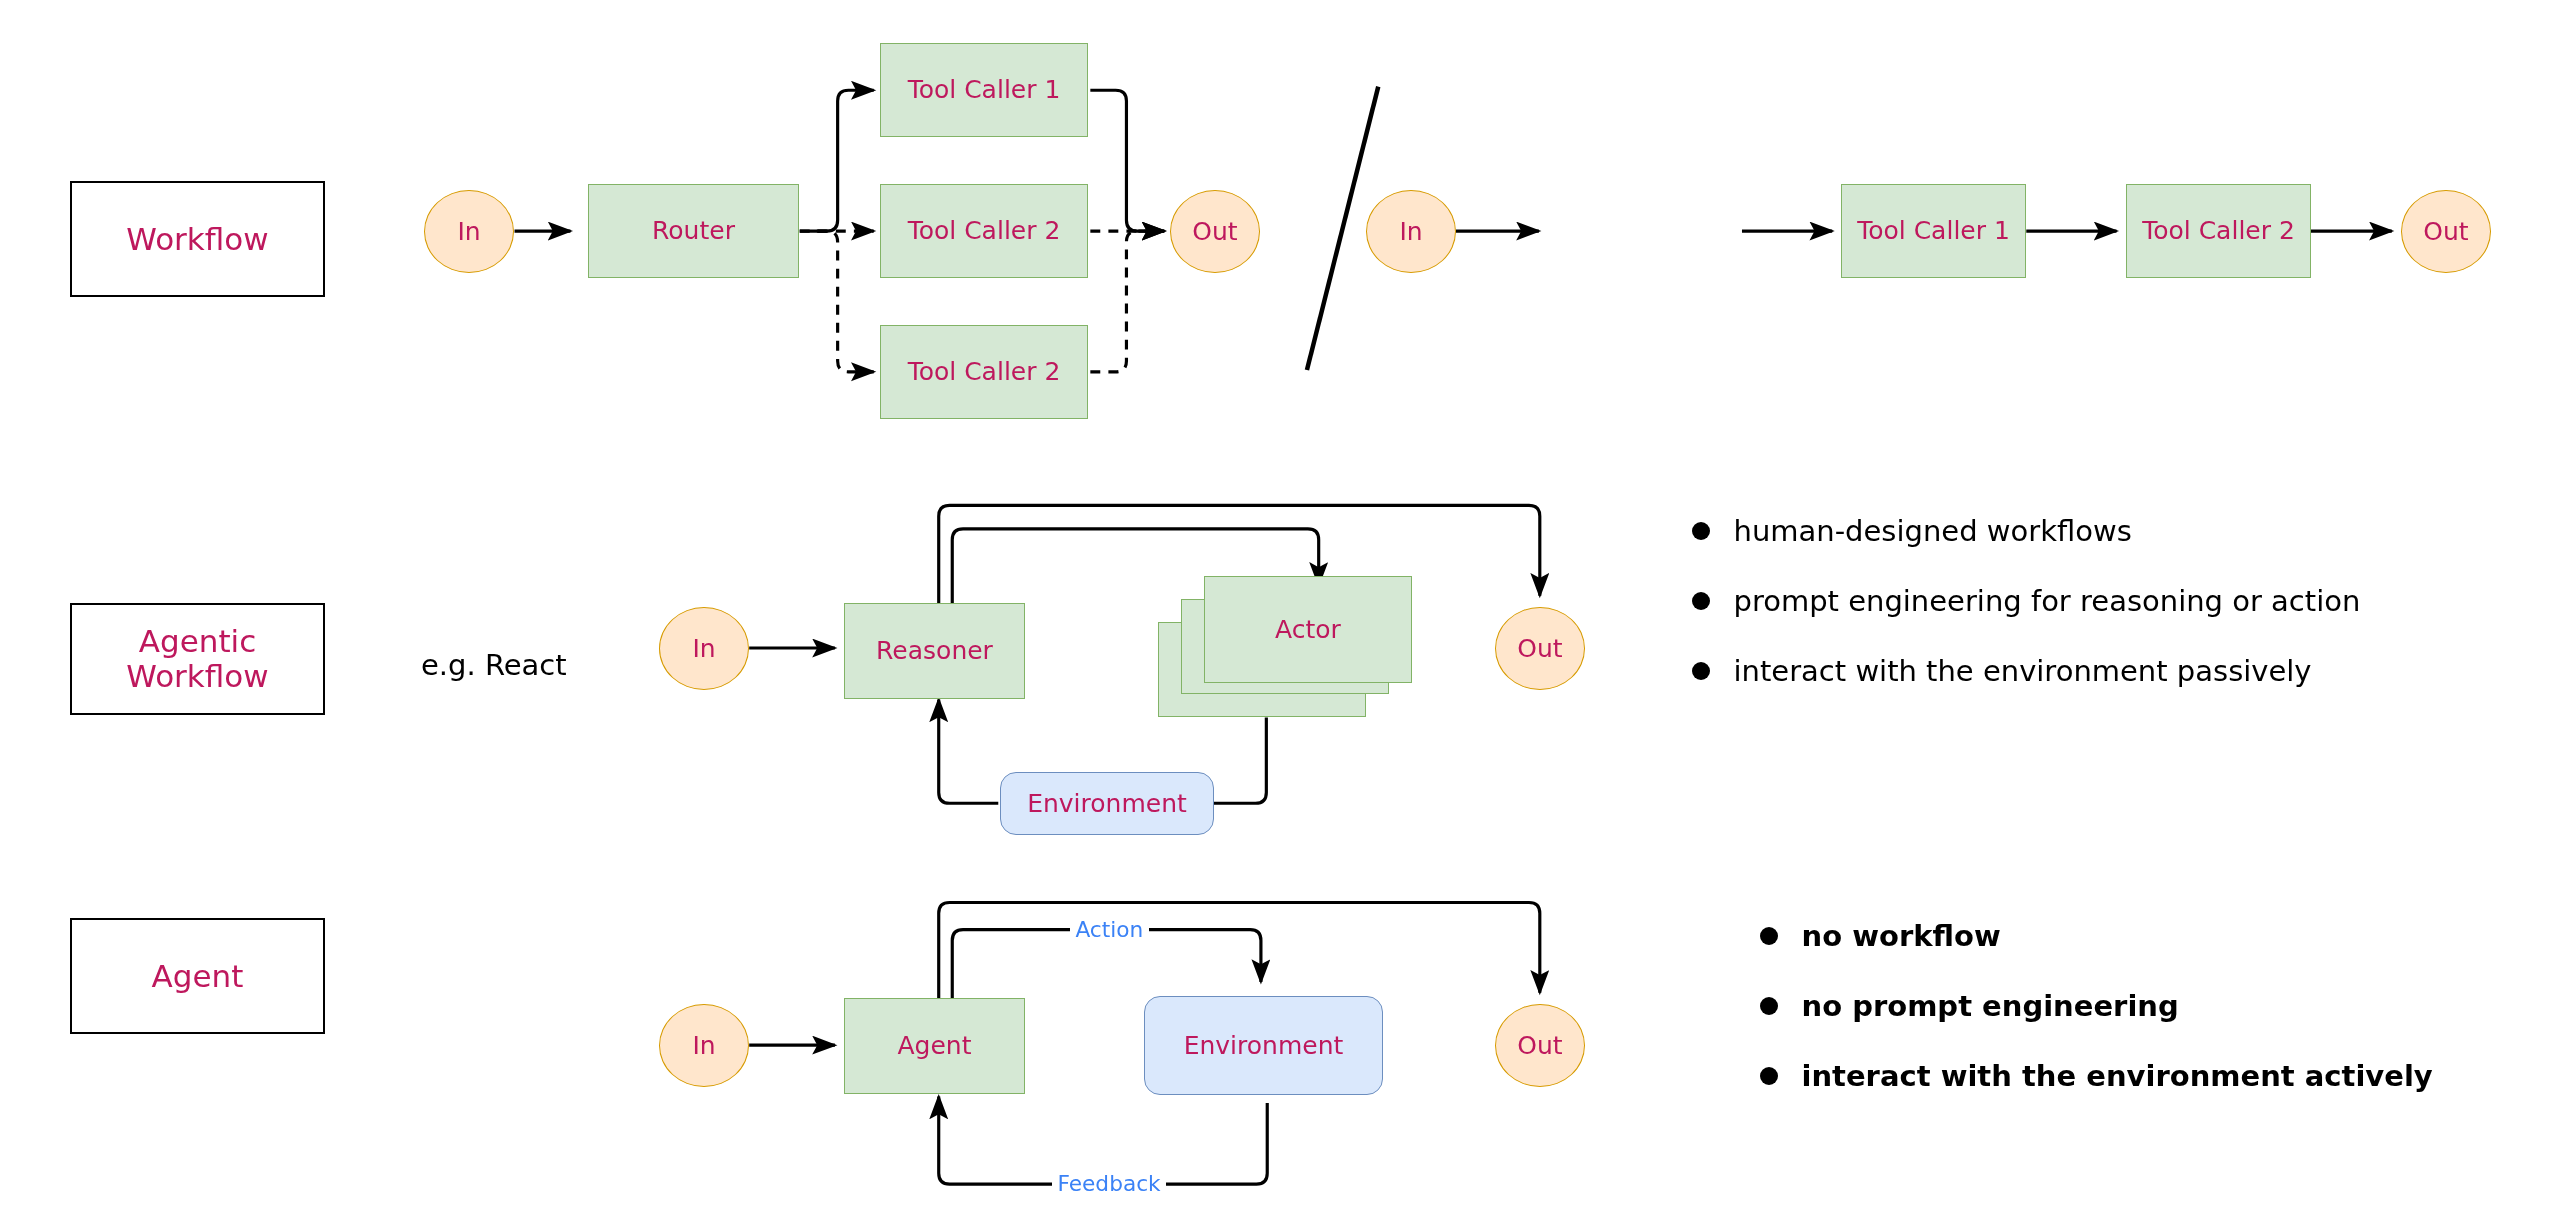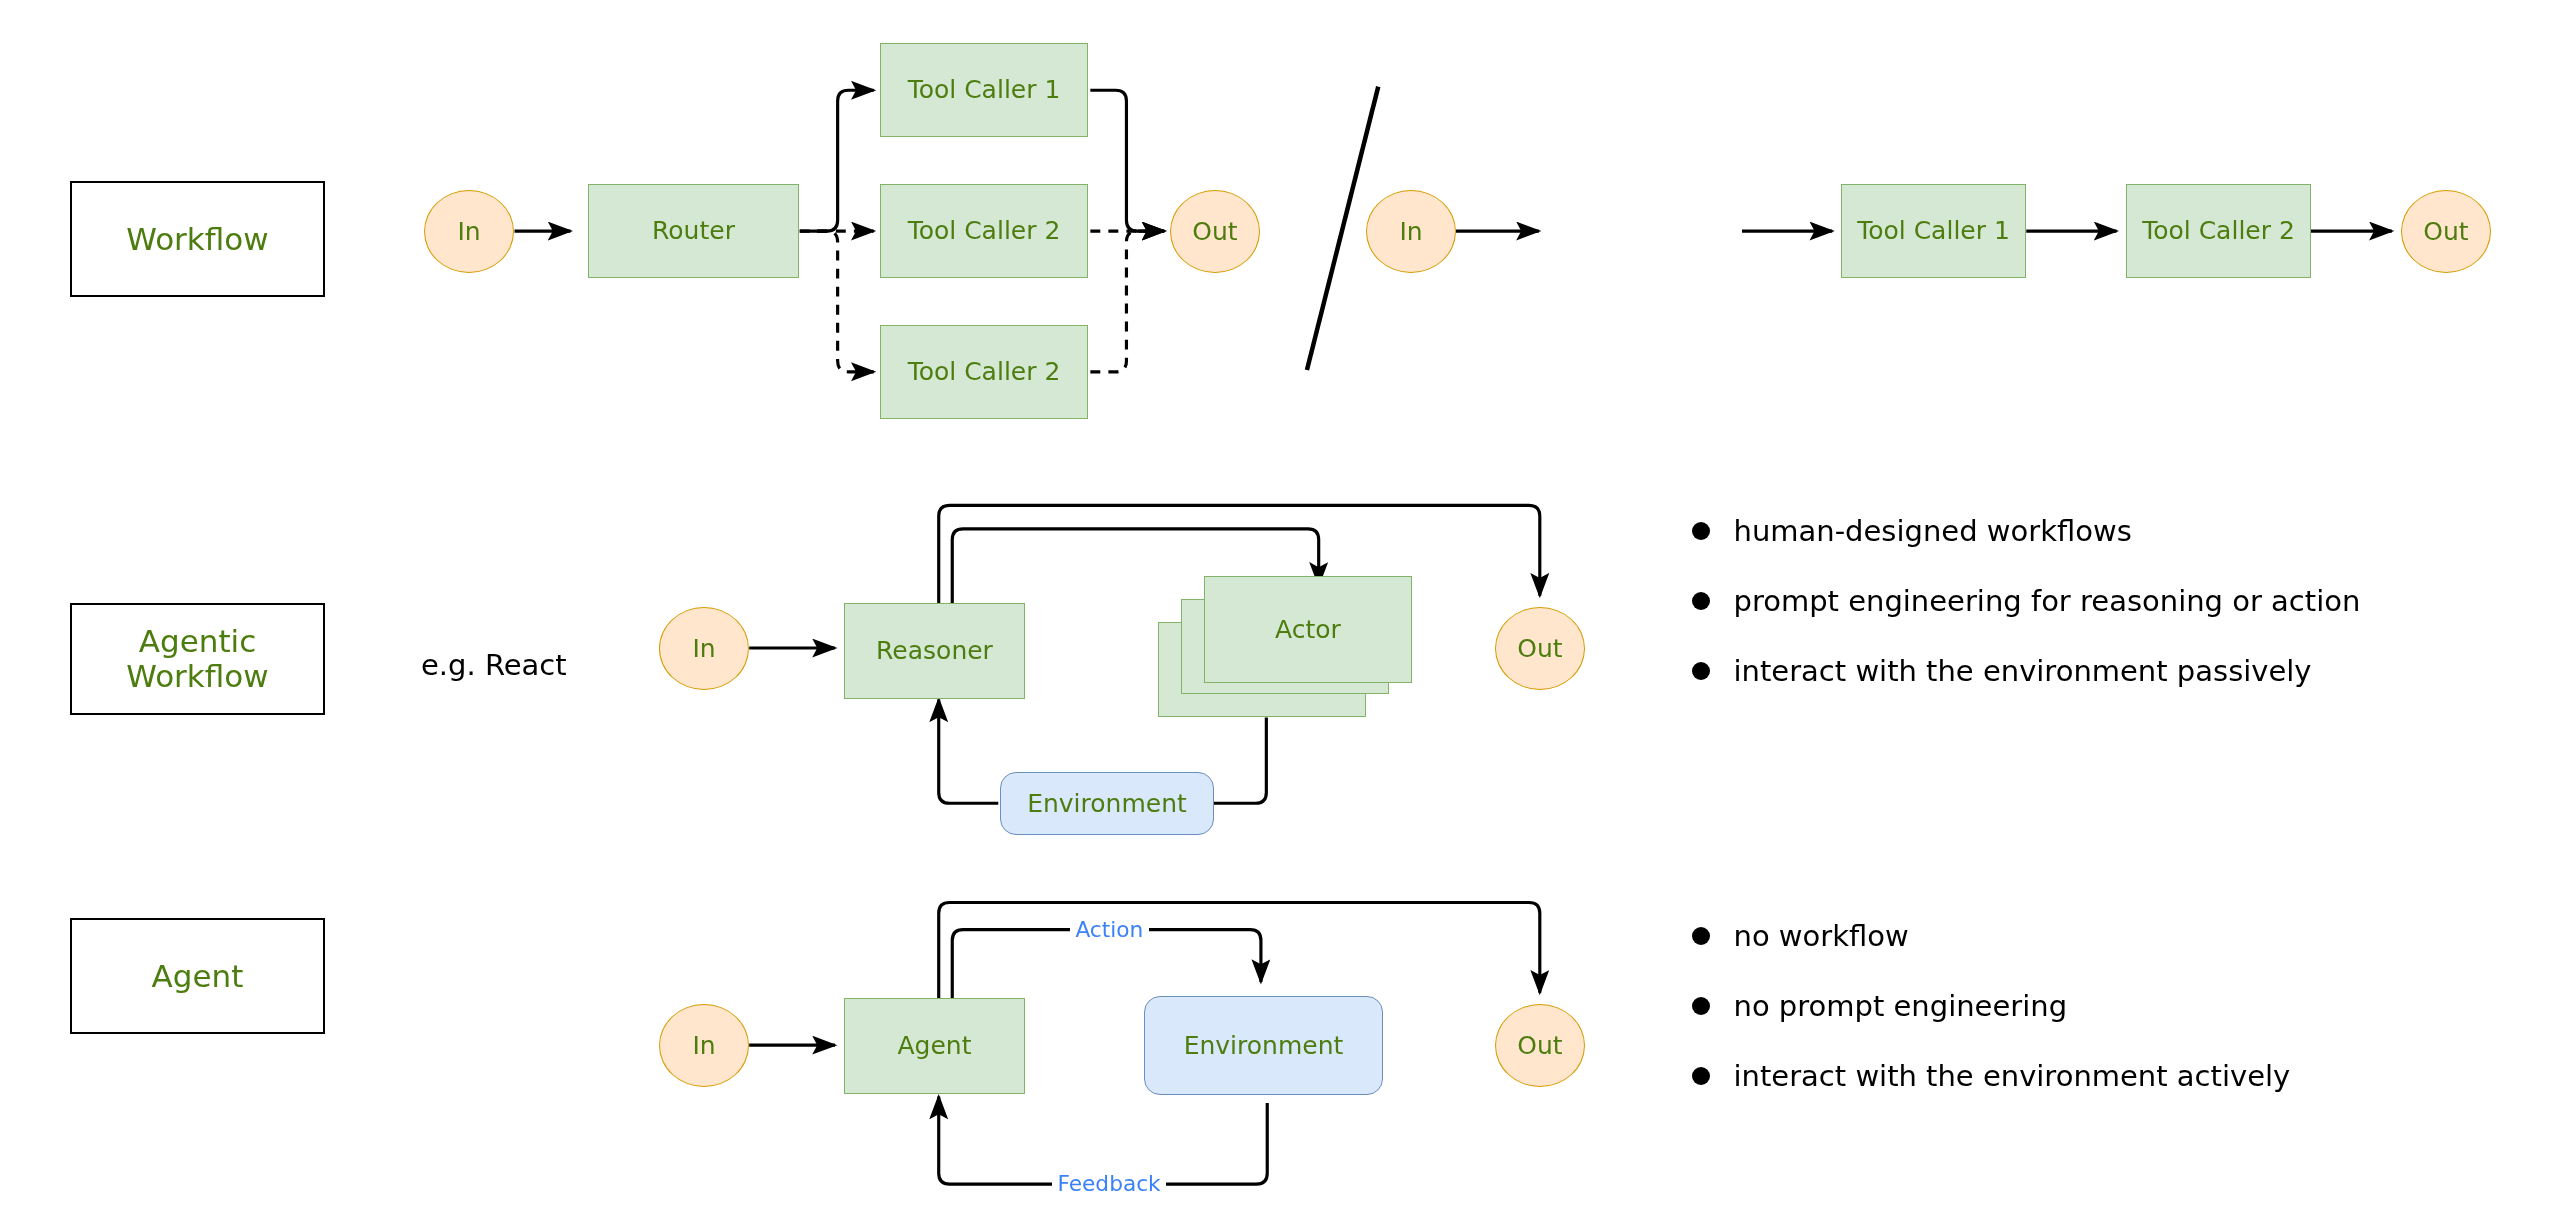--- a/index.html
+++ b/index.html
@@ -25,21 +25,21 @@
     height: 1213px;
     pointer-events: none;
   }
   .node {
     position: absolute;
     box-sizing: border-box;
     display: flex;
     align-items: center;
     justify-content: center;
     text-align: center;
-    color: #4d7c0f;
+    color: #be185d;
     line-height: 1.12;
   }
   .cat-box {
     background: #ffffff;
     border: 2.7px solid #000000;
     font-size: 31px;
     font-weight: 400;
   }
   .proc {
     background: #d5e8d4;
@@ -262,21 +262,21 @@
     <span>Environment</span>
   </div>
 
   <div class="node term" style="left:1495px; top:1004px; width:90px; height:83px;">
     <span>Out</span>
   </div>
 
   <div class="edge-label" style="left:1070px; top:919px;">Action</div>
   <div class="edge-label" style="left:1052px; top:1173px;">Feedback</div>
 
-  <div class="bullet-list" style="left:1692px; top:919px;">
+  <div class="bullet-list" style="left:1760px; top:919px;font-weight:bold;">
     <div class="bullet-row">
       <span class="bullet-dot"></span>
       <span class="bullet-text">no workflow</span>
     </div>
     <div class="bullet-row">
       <span class="bullet-dot"></span>
       <span class="bullet-text">no prompt engineering</span>
     </div>
     <div class="bullet-row">
       <span class="bullet-dot"></span>

